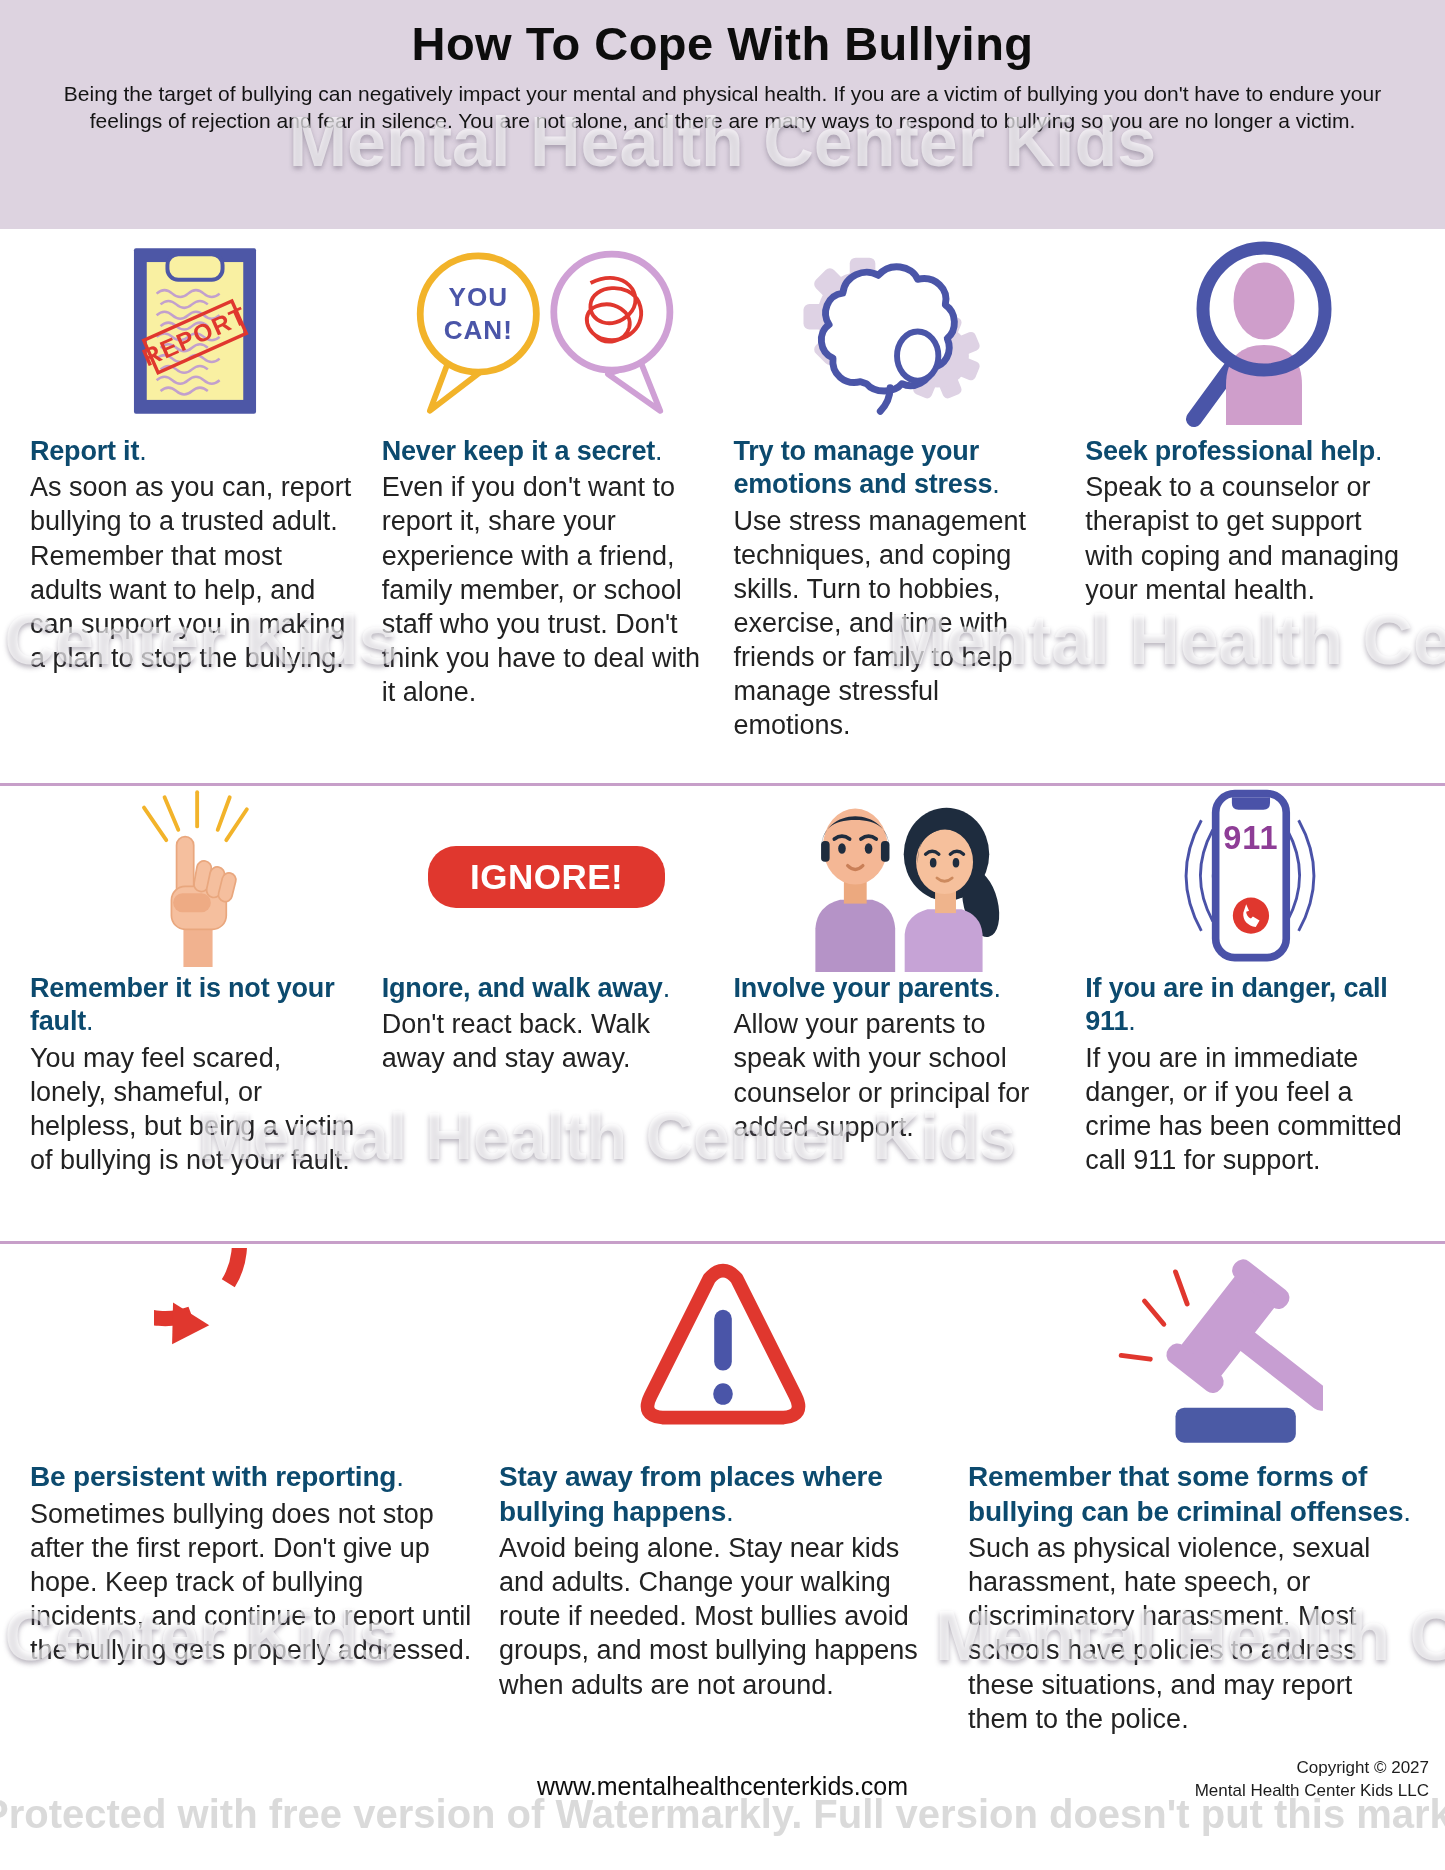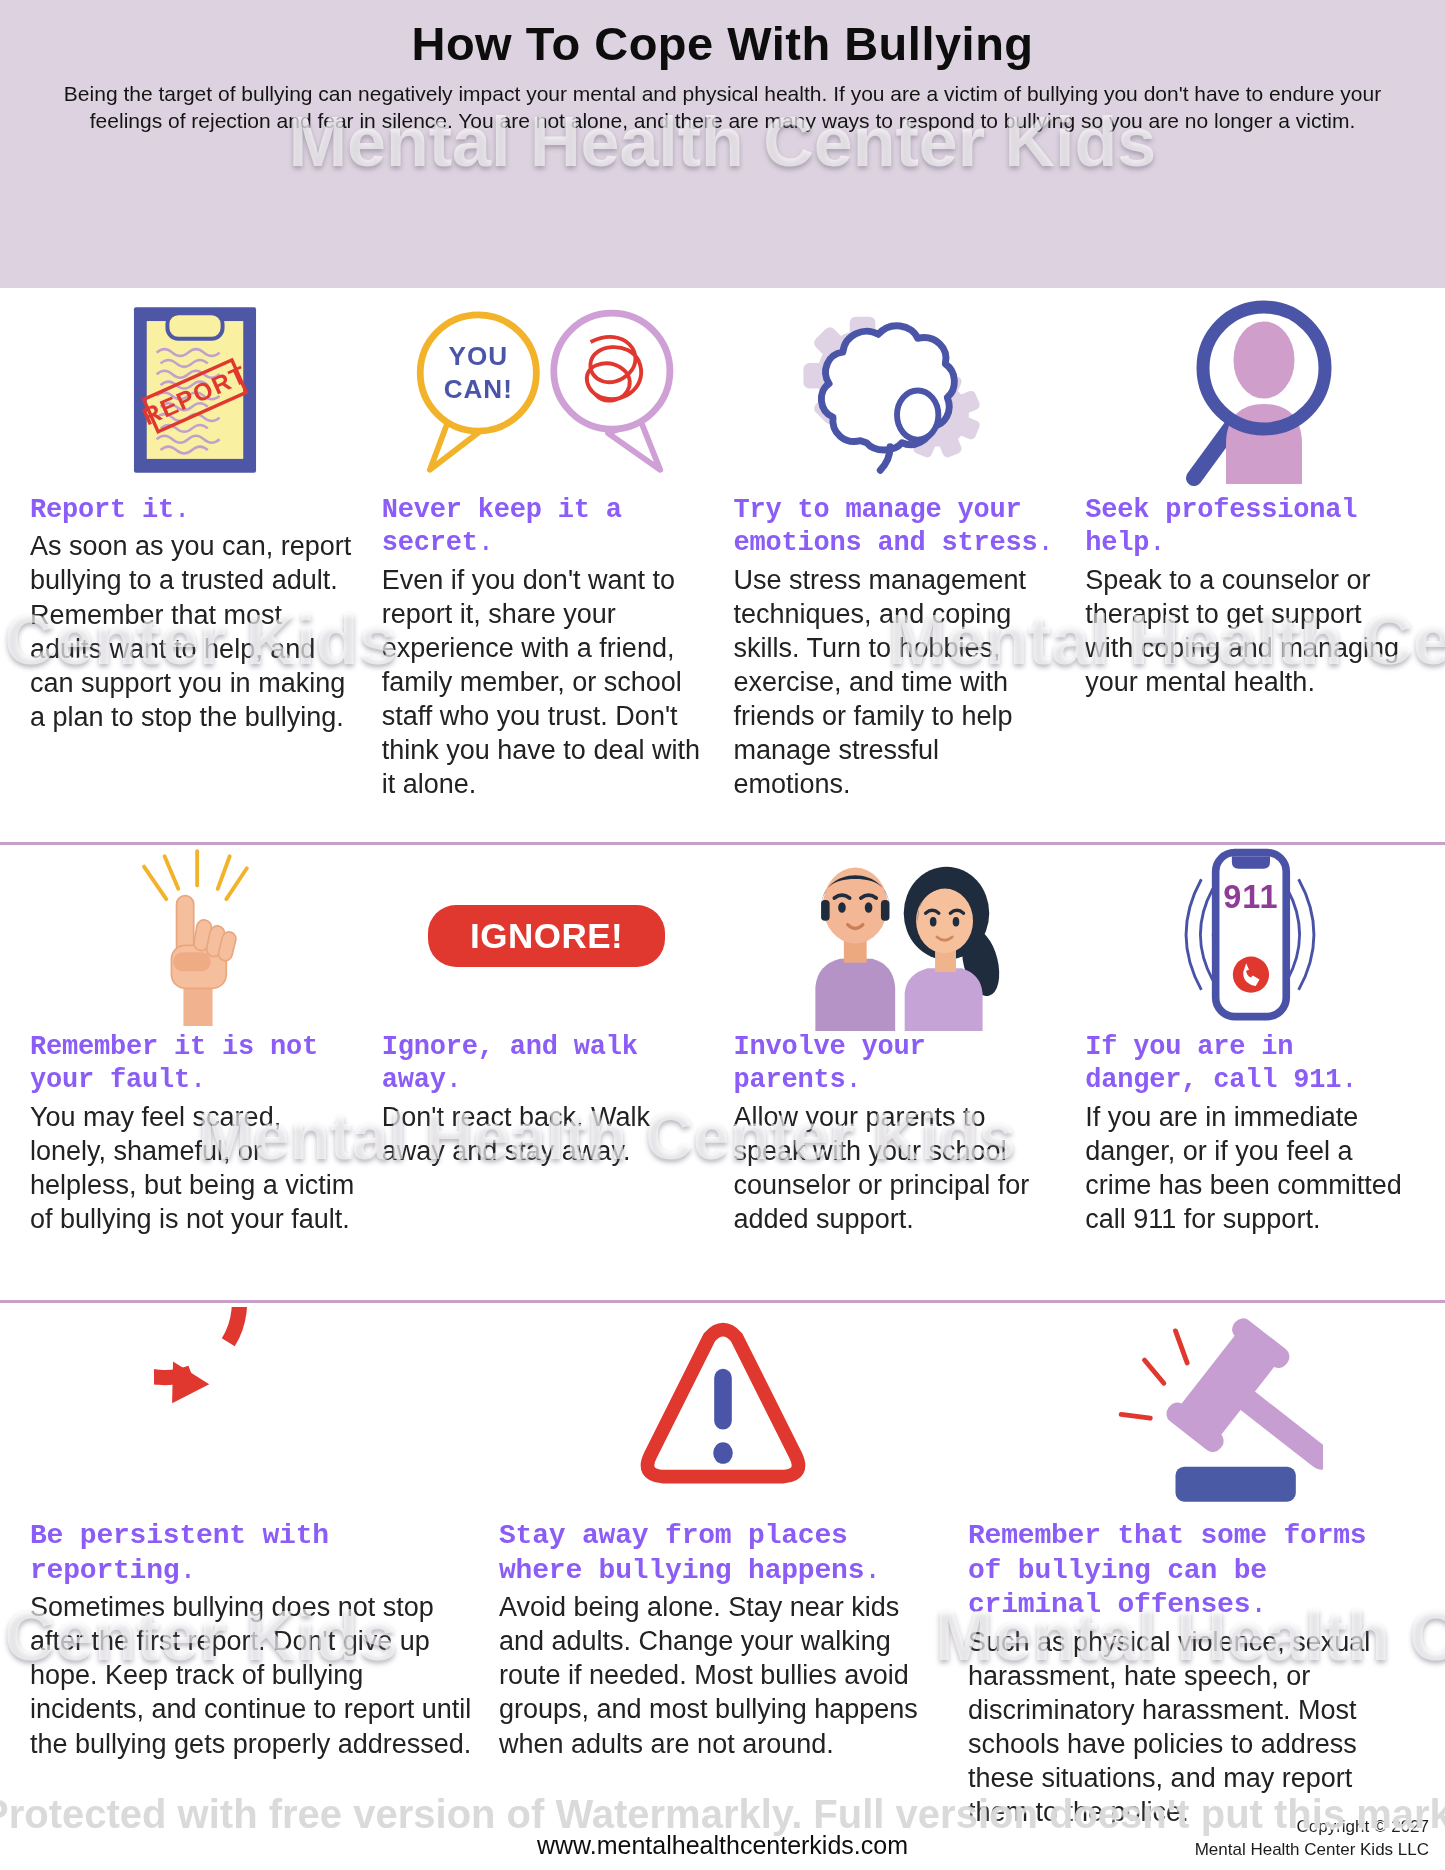--- a/index.html
+++ b/index.html
@@ -1,21 +1,21 @@
 <!DOCTYPE html>
 <html><head>
 <meta charset="utf-8">
 <style>
   html,body{margin:0;padding:0;}
   body{
     width:1445px;height:1870px;position:relative;overflow:hidden;background:#ffffff;
     font-family:"Liberation Sans", sans-serif;color:#111;
   }
   .header{
-    box-sizing:border-box;height:288px;background:#ddd3e0;text-align:center;
+    box-sizing:border-box;height:229px;background:#ddd3e0;text-align:center;
     padding:14px 40px 0;
   }
   .header h1{
     margin:2px 0 10px;font-size:47px;font-weight:800;letter-spacing:.5px;color:#0d0d0d;
   }
   .header .intro{
     margin:0 auto;max-width:1340px;font-size:21px;line-height:1.27;font-weight:500;color:#141414;
   }
   .row{display:grid;box-sizing:border-box;padding:0 30px;column-gap:22px;}
   .row-4{grid-template-columns:repeat(4,1fr);}
@@ -23,21 +23,21 @@
   #row1{height:554px;}
   #row2{height:455px;}
   #row3{height:480px;}
   .divider{height:3px;background:#c79fc9;}
   .icon-wrap{display:flex;align-items:center;justify-content:center;}
   #row1 .icon-wrap{height:202px;}
   #row2 .icon-wrap{height:182px;}
   #row3 .icon-wrap{height:212px;}
   .card h2{
     margin:4px 0 2px;font-size:27px;line-height:1.24;font-weight:700;
-    letter-spacing:-.2px;color:#8b5cf6;font-family:Liberation Mono, monospace;
+    letter-spacing:-.2px;color:#0c4a6e;
   }
   .card h2 .dot{font-weight:400;}
   .card p{margin:0;font-size:27px;line-height:1.26;font-weight:400;color:#222;}
   #row3 .card h2{font-size:28px;}
   .pill{
     background:#e0372e;color:#fff;border-radius:28px;
     font-size:35px;font-weight:700;letter-spacing:.5px;
     padding:11px 42px;
   }
   .footer{position:relative;height:87px;}

